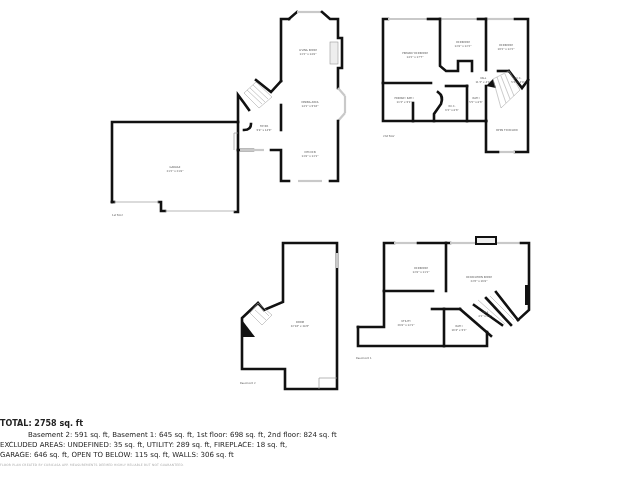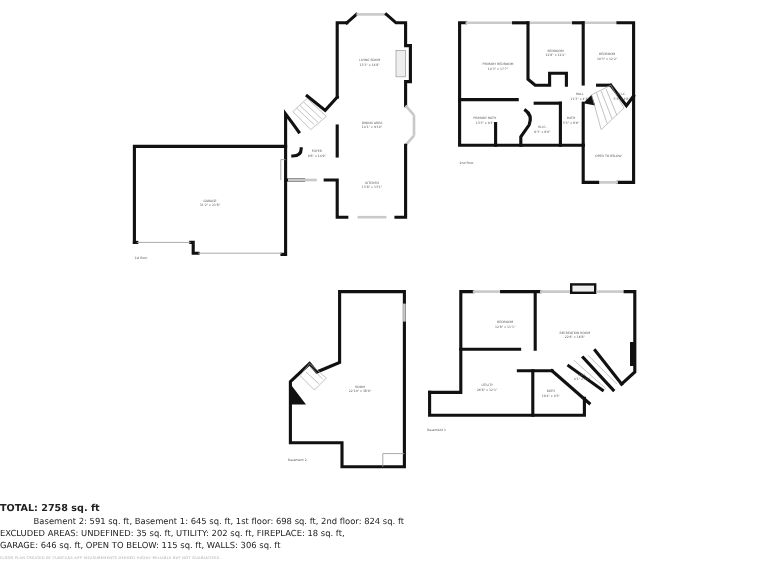--- a/index.html
+++ b/index.html
@@ -159,15 +159,15 @@
     <text x="485" y="313" class="room-label">HALL</text>
     <text x="485" y="317" class="room-label">4'1" x 4'2"</text>
     <text x="459" y="327" class="room-label">BATH</text>
     <text x="459" y="331" class="room-label">10'4" x 9'3"</text>
     <text x="356" y="359" class="floor-label">Basement 1</text>
   </g>
 </svg>
 
 <div class="summary total">TOTAL: 2758 sq. ft</div>
 <div class="summary line l1">Basement 2: 591 sq. ft, Basement 1: 645 sq. ft, 1st floor: 698 sq. ft, 2nd floor: 824 sq. ft</div>
-<div class="summary line l2">EXCLUDED AREAS: UNDEFINED: 35 sq. ft, UTILITY: 202 sq. ft, FIREPLACE: 18 sq. ft,</div>
+<div class="summary line l2">EXCLUDED AREAS: UNDEFINED: 35 sq. ft, UTILITY: 289 sq. ft, FIREPLACE: 18 sq. ft,</div>
 <div class="summary line l3">GARAGE: 646 sq. ft, OPEN TO BELOW: 115 sq. ft, WALLS: 306 sq. ft</div>
 <div class="summary footer">FLOOR PLAN CREATED BY CUBICASA APP. MEASUREMENTS DEEMED HIGHLY RELIABLE BUT NOT GUARANTEED.</div>
 
 </body></html>

